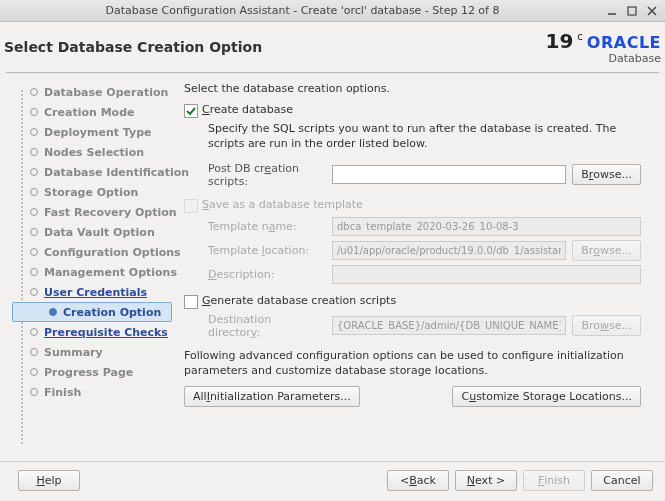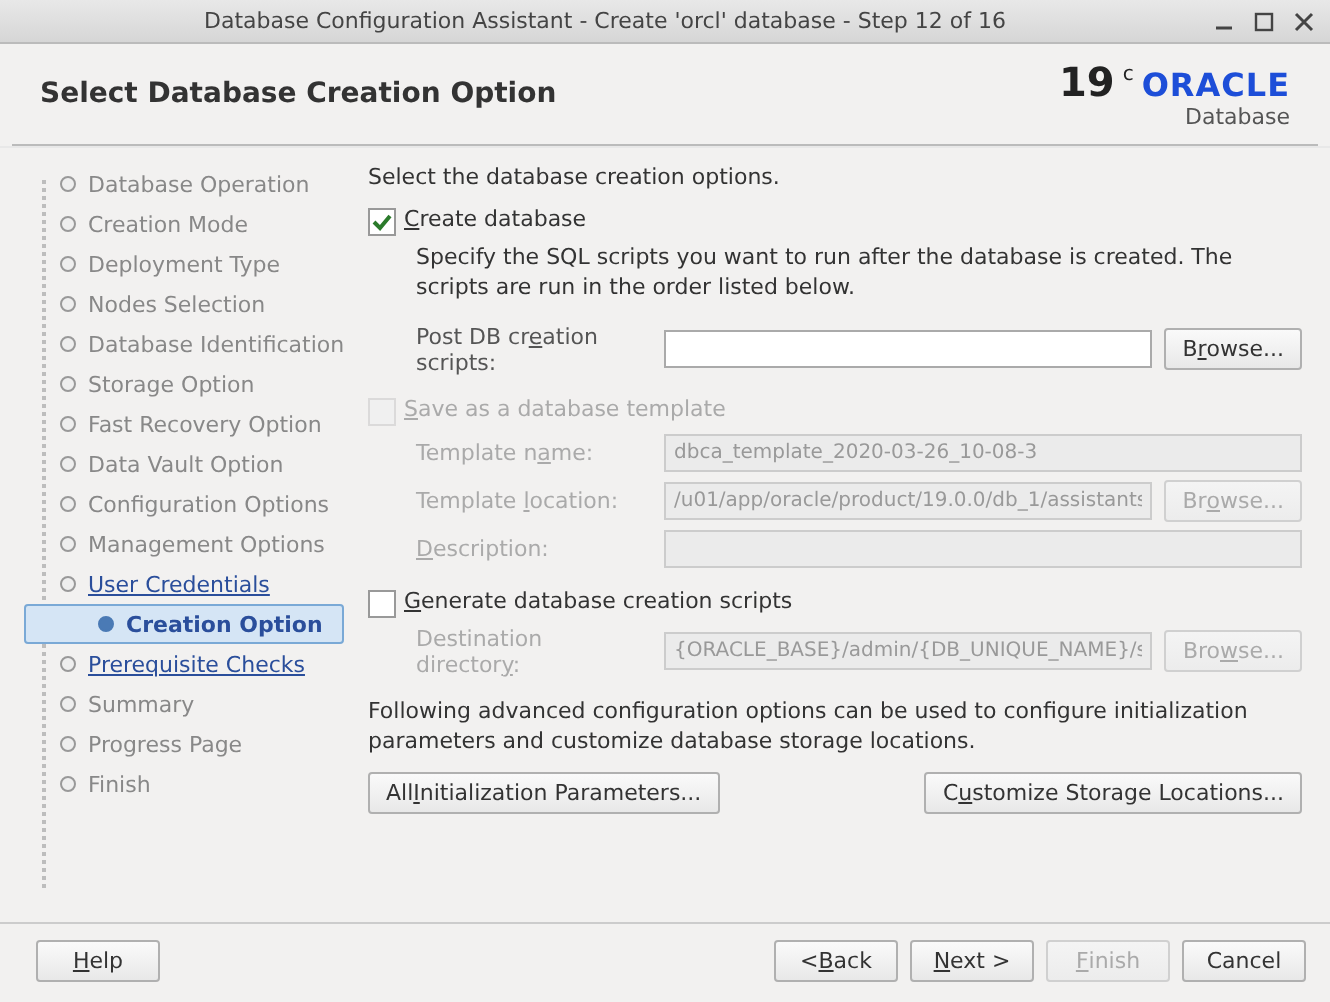--- a/index.html
+++ b/index.html
@@ -5,46 +5,46 @@
 * { box-sizing: border-box; margin: 0; padding: 0; font-family: "DejaVu Sans", "Liberation Sans", Arial, sans-serif; font-size: 11px; }
 body { background: #f2f1f0; width: 665px; height: 501px; overflow: hidden; }
 
 
 .titlebar { height: 22px; background: linear-gradient(#e8e8e8, #d6d6d6); border-bottom: 1px solid #bbb; display: flex; align-items: center; padding: 0 6px; }
 .titlebar .title { flex: 1; text-align: center; color: #444; font-size: 11px; }
 .titlebar .wc { width: 14px; height: 14px; margin-left: 6px; display: flex; align-items: center; justify-content: center; color: #444; }
 .titlebar .wc svg { width: 10px; height: 10px; }
 
 
-.header { height: 50px; display: flex; align-items: center; padding: 0 20px; background: #f2f1f0; }
+.header { height: 50px; display: flex; align-items: center; padding: 0 4px; background: #f2f1f0; }
 .header h1 { font-size: 14px; font-weight: bold; color: #333; flex: 1; }
 .brand { display: flex; align-items: baseline; gap: 4px; }
 .brand .ver { font-size: 20px; font-weight: bold; color: #222; }
 .brand .c { font-size: 10px; color: #222; position: relative; top: -8px; }
 .brand .ora { font-size: 16px; font-weight: bold; color: #1d4ed8; letter-spacing: 0.5px;}
 .brand .db { font-size: 11px; color: #555; text-align: right; display: block; }
 .brand-col { display:flex; flex-direction:column; align-items:flex-end; }
 .divider { height: 1px; background: #bbb; margin: 0 6px; }
 .divider2 { height: 1px; background: #e8e8e8; }
 
 
 .main { display: flex; height: 387px; }
 .sidebar { width: 178px; padding: 8px 0 8px 12px; position: relative;}
 .sidebar .line { position:absolute; left: 21px; top: 16px; bottom: 16px; width: 2px; background: repeating-linear-gradient(#bdbdbd 0 2px, transparent 2px 4px); }
 .side-item { display: flex; align-items: center; height: 20px; position: relative; padding-left: 18px;}
 .side-dot { width: 8px; height: 8px; border-radius: 50%; border:1px solid #999; background: #eee; position: relative; z-index:2; flex-shrink:0;}
 .side-item.done .side-dot { background: #eee; }
 .side-item.active { background: #d5e5f5; border: 1px solid #7aa9d6; border-radius: 2px; margin-right: 6px; padding-left: 36px; }
 .side-item.active .side-dot { background: #4a7ab5; border-color:#4a7ab5; }
-.side-label { margin-left: 6px; color: #888; font-size: 11px; white-space: nowrap;}
+.side-label { margin-left: 6px; color: #888; font-size: 11px; white-space: nowrap; font-weight: bold;}
 .side-item.done .side-label { color: #888; }
 .side-item.link .side-label { color: #2a4e9b; text-decoration: underline; }
 .side-item.active .side-label { color: #2a4e9b; font-weight: bold; text-decoration: none;}
 
-.content { flex: 1; padding: 8px 14px 8px 6px; overflow: hidden; color: #333;}
+.content { flex: 1; padding: 8px 24px 8px 6px; overflow: hidden; color: #333;}
 .content p.intro { margin-bottom: 8px; }
 .chk-row { display: flex; align-items: flex-start; margin: 4px 0; gap: 4px;}
 .chk { width: 14px; height: 14px; border: 1px solid #999; background: #fff; display: flex; align-items:center; justify-content:center; flex-shrink:0; margin-top:1px;}
 .chk.disabled { border-color: #ccc; background: #f0f0f0; opacity: 0.6; }
 .chk svg { width:10px; height:10px; }
 .indent { margin-left: 24px; }
 .desc { margin: 4px 0 10px 0; line-height: 1.35; }
 .form-row { display: flex; align-items: center; margin: 4px 0; gap: 6px; }
 .form-row .lbl { width: 118px; color: #555; }
 .form-row .lbl.disabled { color: #aaa; }
@@ -59,21 +59,21 @@
 
 
 .footer { height: 38px; display: flex; align-items: center; padding: 0 12px; border-top: 1px solid #ccc; background: #f2f1f0;}
 .footer .spacer { flex: 1; }
 .footer .btn { margin-left: 6px; min-width: 62px; justify-content:center; }
 </style>
 </head>
 <body>
 
 <div class="titlebar">
-  <span class="title">Database Configuration Assistant - Create 'orcl' database - Step 12 of 16</span>
+  <span class="title">Database Configuration Assistant - Create 'orcl' database - Step 12 of 8</span>
   <span class="wc">
       <svg viewBox="0 0 10 10">
         <path d="M1 8 h8" stroke="#444" stroke-width="1.5"></path>
       </svg>
     </span>
   <span class="wc">
       <svg viewBox="0 0 10 10">
         <rect x="1" y="1" width="8" height="8" fill="none" stroke="#444" stroke-width="1.2"></rect>
       </svg>
     </span>

